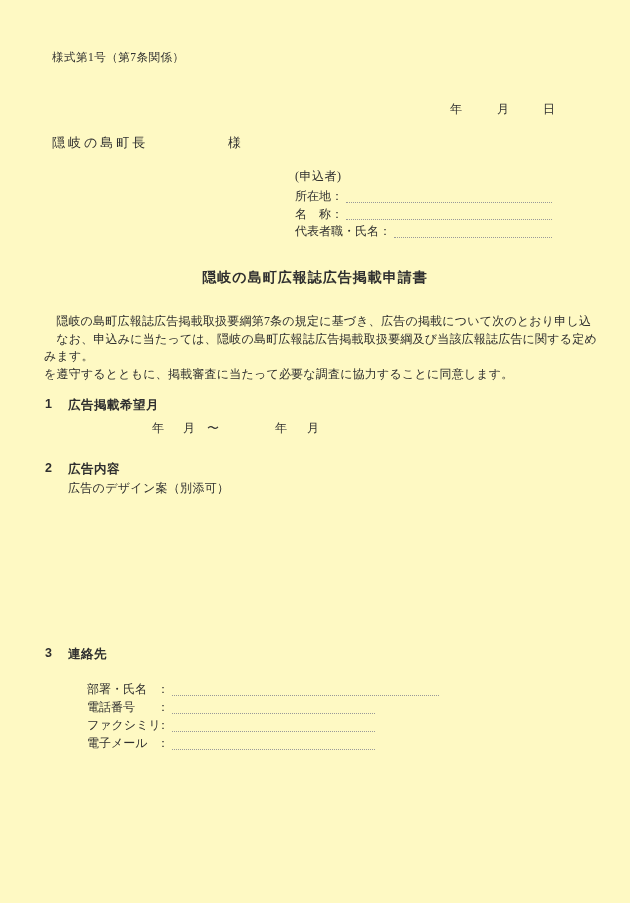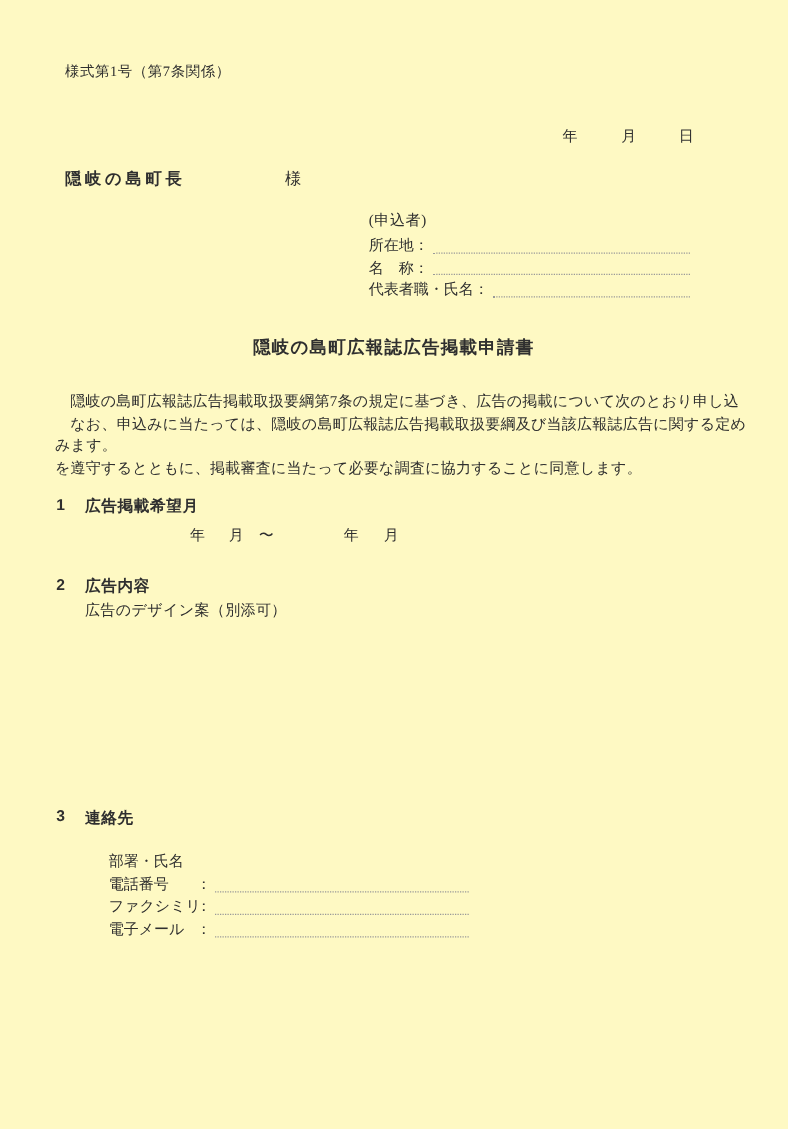--- a/index.html
+++ b/index.html
@@ -14,21 +14,21 @@
   .abs{position:absolute;}
   .sans{font-family:"Liberation Sans","DejaVu Sans",sans-serif;}
   .pre{white-space:pre;}
 
   #form-number{left:52px;top:50px;font-size:11.5px;letter-spacing:.5px;}
 
   .date-label{top:101px;font-size:12px;}
   #date-year{left:450px;} #date-month{left:497px;} #date-day{left:543px;}
 
   #addressee{left:52px;top:134px;font-size:13px;}
-  #addressee .name{letter-spacing:3px;font-weight:bold;}
+  #addressee .name{letter-spacing:3px;}
   #addressee .suffix{position:absolute;left:176px;top:0;letter-spacing:0;}
 
   #applicant{left:295px;top:168px;width:258px;font-size:12px;}
   #applicant .heading{margin-bottom:3px;letter-spacing:.5px;}
   .fill-row{display:flex;align-items:baseline;height:17.5px;}
   .fill-row .dots{flex:1;border-bottom:1px dotted #999;align-self:flex-end;margin:0 1px 3px 3px;}
 
   #doc-title{left:0;top:269px;width:630px;text-align:center;font-size:14px;font-weight:bold;letter-spacing:1px;}
 
   #body-text{left:44px;top:313px;font-size:12px;line-height:17.5px;letter-spacing:.2px;}
@@ -44,21 +44,21 @@
 
   .s1-date{top:420px;font-size:12px;}
   #s1-y1{left:152px;} #s1-m1{left:183px;} #s1-tilde{left:207px;}
   #s1-y2{left:275px;} #s1-m2{left:307px;}
 
   #s2-note{left:68px;top:480px;font-size:12px;letter-spacing:.3px;}
 
   #contact{left:87px;top:681px;font-size:12px;}
   #contact .fill-row{height:18px;}
   #contact .label{display:inline-block;width:70px;white-space:pre;}
-  #contact .row-1{width:353px;flex-direction:column;}
+  #contact .row-1{width:353px;}
   #contact .row-2,#contact .row-3,#contact .row-4{width:289px;}
 </style>
 </head>
 <body>
 
 <div class="page">
 
   <div id="form-number" class="abs">様式第1号（第7条関係）</div>
 
   <span id="date-year" class="abs date-label">年</span>

